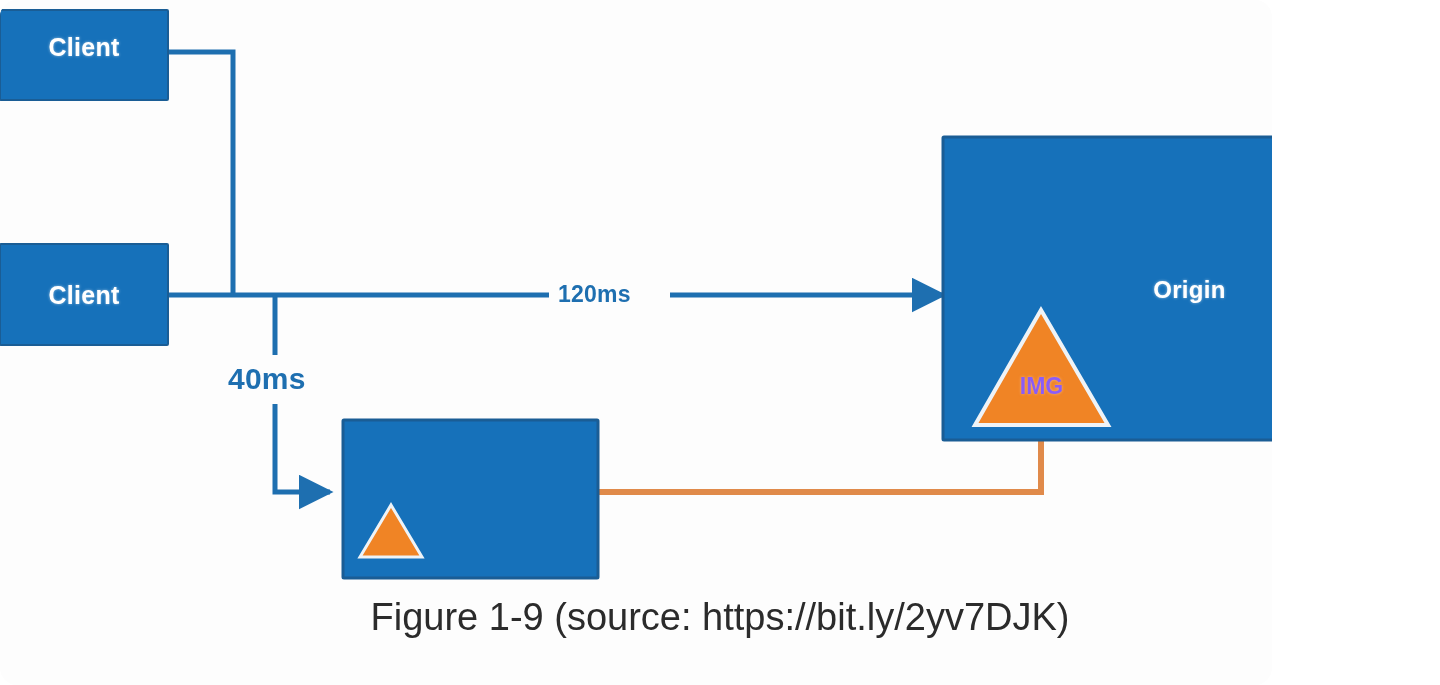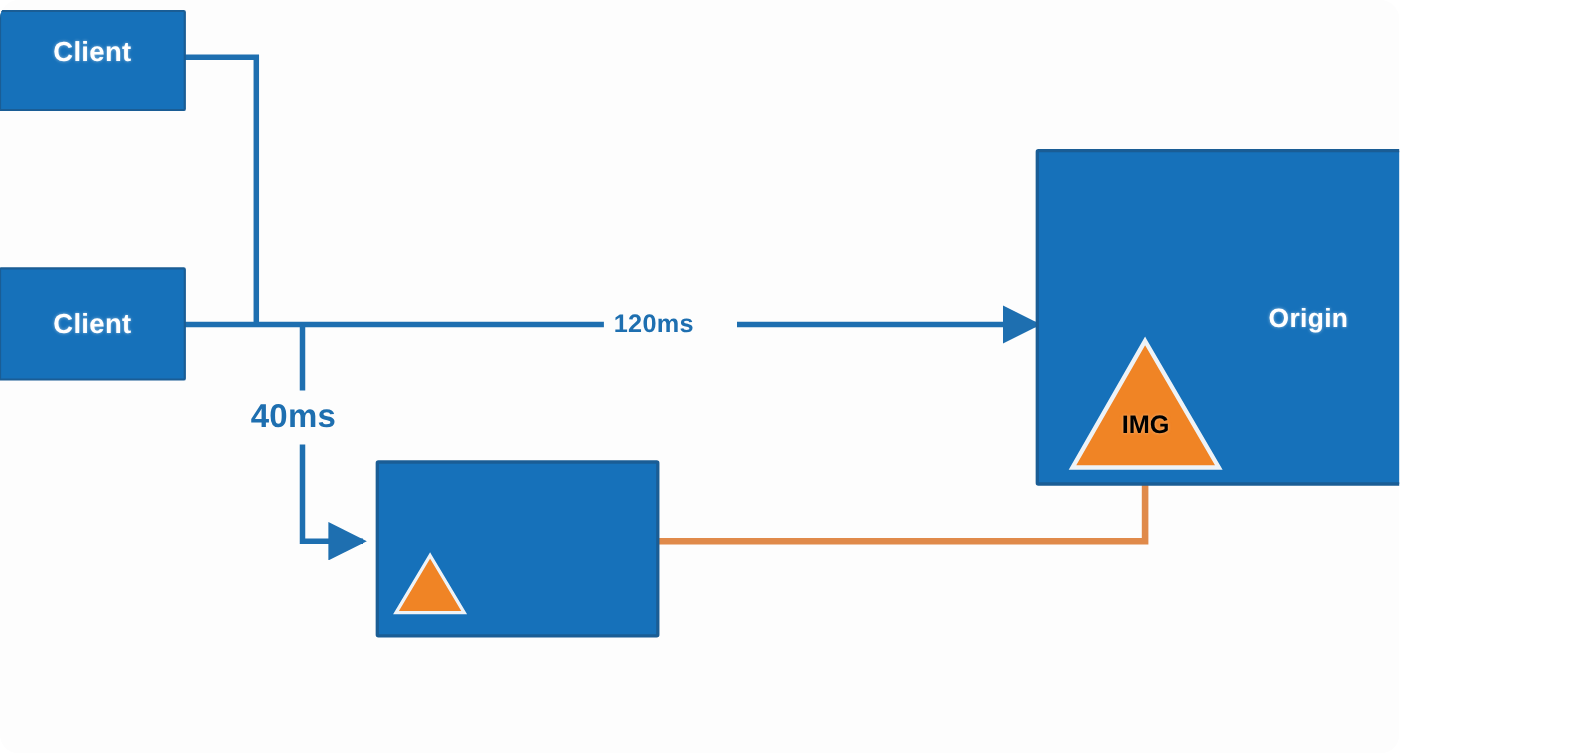--- a/index.html
+++ b/index.html
@@ -40,21 +40,21 @@
     position: absolute;
     color: #1e6fb0;
     font-weight: bold;
     font-family: "Liberation Sans", sans-serif;
     white-space: nowrap;
     letter-spacing: 0.2px;
     text-align: right;
   }
   .tri-label {
     position: absolute;
-    color: #000000;
+    color: #8b5cf6;
     font-weight: bold;
     font-family: "Liberation Sans", sans-serif;
     white-space: nowrap;
     text-shadow: 0 0 3px rgba(255,240,220,0.5);
   }
   #client-top-label { left: 0px; top: 33px; width: 168px; text-align: center; font-size: 25px; }
   #client-bottom-label { left: 0px; top: 281px; width: 168px; text-align: center; font-size: 25px; }
   #cdn-label { left: 343px; top: 473px; width: 255px; text-align: center; font-size: 25px; }
   #origin-label { left: 943px; top: 276px; width: 493px; text-align: center; font-size: 24px; }
   #img-label { left: 975px; top: 373px; width: 133px; text-align: center; font-size: 23px; }
@@ -113,14 +113,15 @@
 
 
   <div class="node-label" id="origin-label">Origin</div>
 
   <div class="tri-label" id="img-label">IMG</div>
 
   <div class="edge-label" id="label-120ms">120ms</div>
 
   <div class="edge-label" id="label-40ms">40ms</div>
 
+  <div id="figure-caption">Figure 1-9 (source: https://bit.ly/2yv7DJK)</div>
 
 </div>
 
 </body></html>

